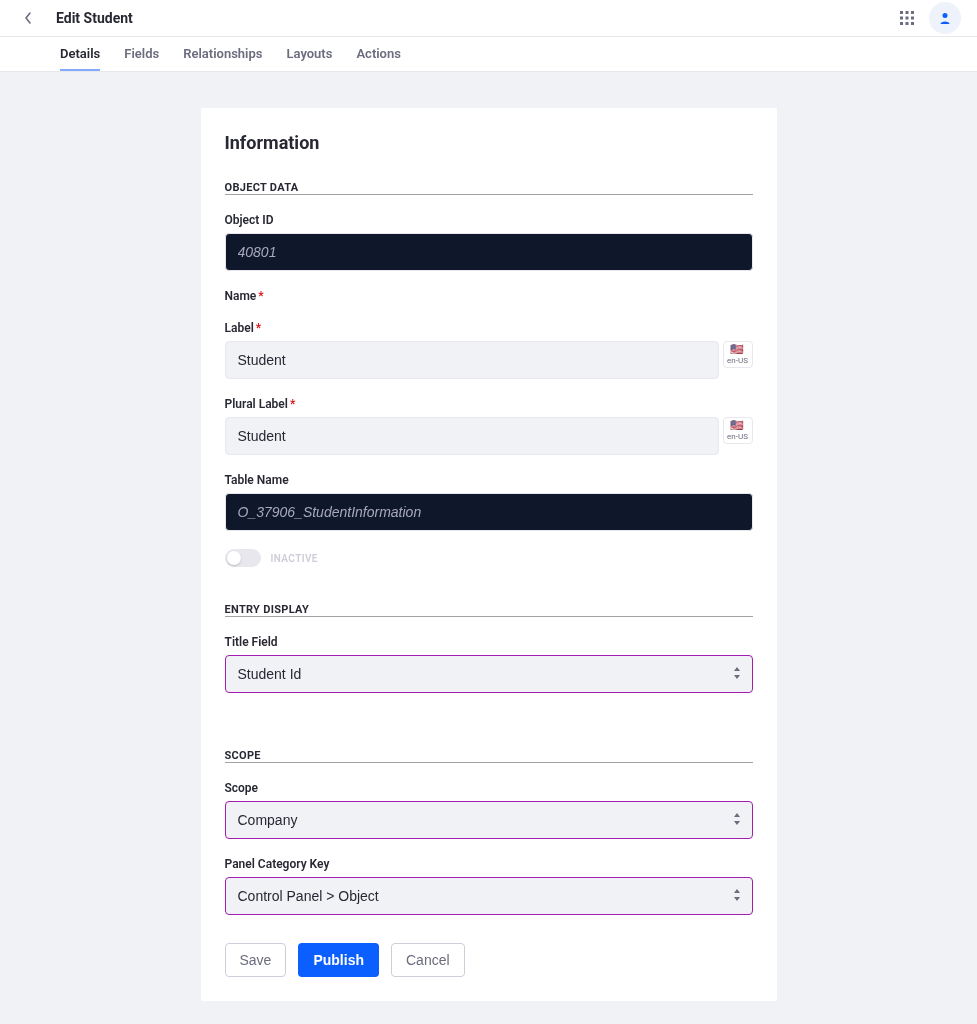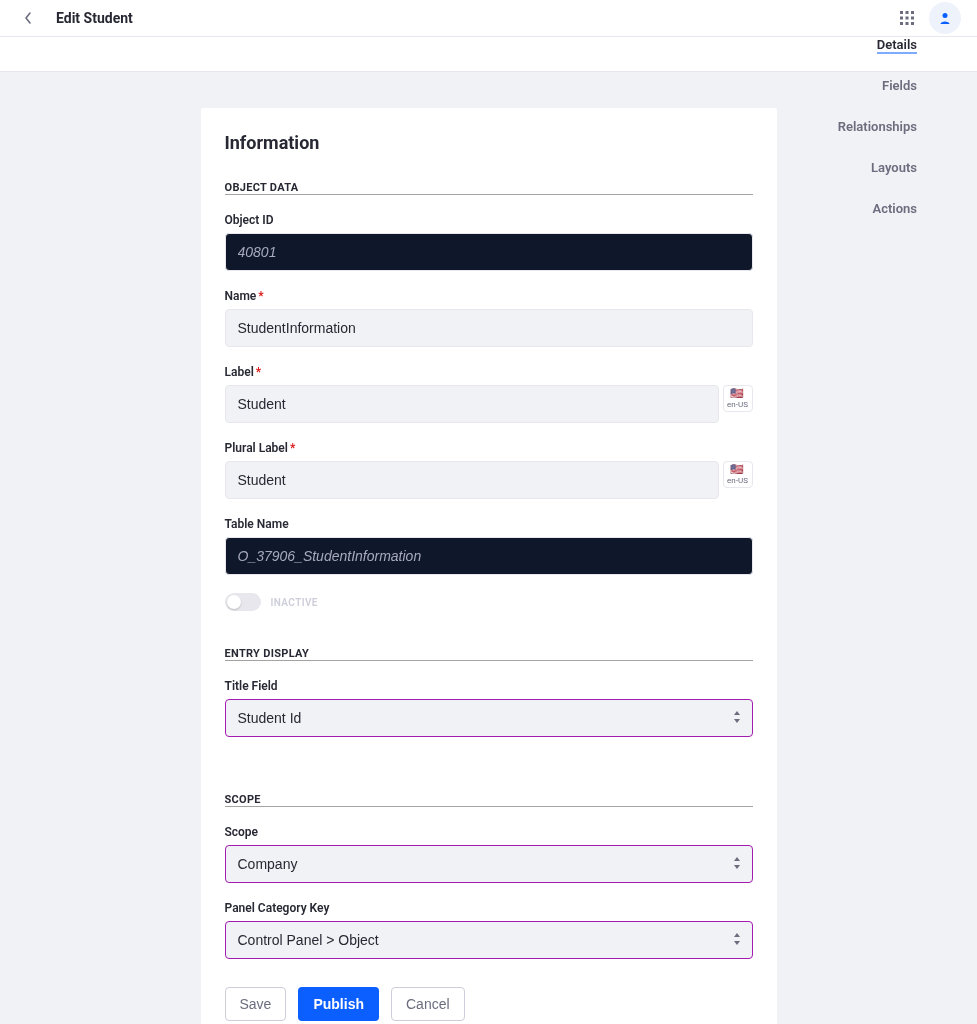--- a/index.html
+++ b/index.html
@@ -5,21 +5,21 @@
 * { box-sizing: border-box; margin: 0; padding: 0; }
 body { font-family: -apple-system, BlinkMacSystemFont, "Segoe UI", Roboto, Helvetica, Arial, sans-serif; background: #f1f2f5; color: #272833; font-size: 14px; }
 
 .topbar { background: #fff; height: 37px; display: flex; align-items: center; padding: 0 16px; border-bottom: 1px solid #e7e7ed; }
 .topbar .back { width: 24px; height: 24px; display: flex; align-items: center; justify-content: center; margin-right: 8px; color: #6b6c7e; cursor: pointer; }
 .topbar .title { font-weight: 700; font-size: 14px; padding-left: 8px; }
 .topbar .spacer { flex: 1; }
 .topbar .icon-btn { width: 32px; height: 32px; display: flex; align-items: center; justify-content: center; margin-left: 6px; cursor: pointer; border-radius: 50%; }
 .topbar .user-btn { background: #eef2fa; color: #0b5fff; }
 
-.tabs { background: #fff; border-bottom: 1px solid #e7e7ed; padding: 0 60px; display: flex; gap: 24px; height: 35px; align-items: flex-end; flex-direction: column; }
+.tabs { background: #fff; border-bottom: 1px solid #e7e7ed; padding: 0 60px; display: flex; gap: 24px; height: 35px; align-items: flex-start; }
 .tabs .tab { font-size: 13px; font-weight: 600; color: #6b6c7e; cursor: pointer; height: 100%; display: flex; align-items: center; border-bottom: 2px solid transparent; }
 .tabs .tab.active { color: #272833; border-bottom-color: #80acff; }
 
 .content-wrap { display: flex; justify-content: center; padding: 36px 0; }
 .card { background: #fff; width: 576px; padding: 24px; border-radius: 2px; }
 
 h2.card-title { font-size: 18px; font-weight: 700; margin-bottom: 28px; }
 
 .section-head { font-size: 11px; font-weight: 700; letter-spacing: 0.3px; color: #272833; border-bottom: 1px solid #a3a3a3; margin-bottom: 18px; margin-top: 12px; }
 .section-head.first { margin-top: 0; }
@@ -100,21 +100,20 @@
 
     <div class="section-head first">OBJECT DATA</div>
 
     <div class="form-group">
       <label class="form-label">Object ID</label>
       <input class="text-input readonly" readonly="" value="40801" style="">
     </div>
 
     <div class="form-group">
       <label class="form-label"><span>Name</span><span class="req">*</span></label>
-      <input class="text-input" value="StudentInformation" style="">
     </div>
 
     <div class="form-group">
       <label class="form-label"><span>Label</span><span class="req">*</span></label>
       <div class="input-with-flag">
         <input class="text-input" value="Student" style="">
         <div class="flag-box">
           <span class="flag-emoji">🇺🇸</span>
           <span class="flag-text">en-US</span>
         </div>

